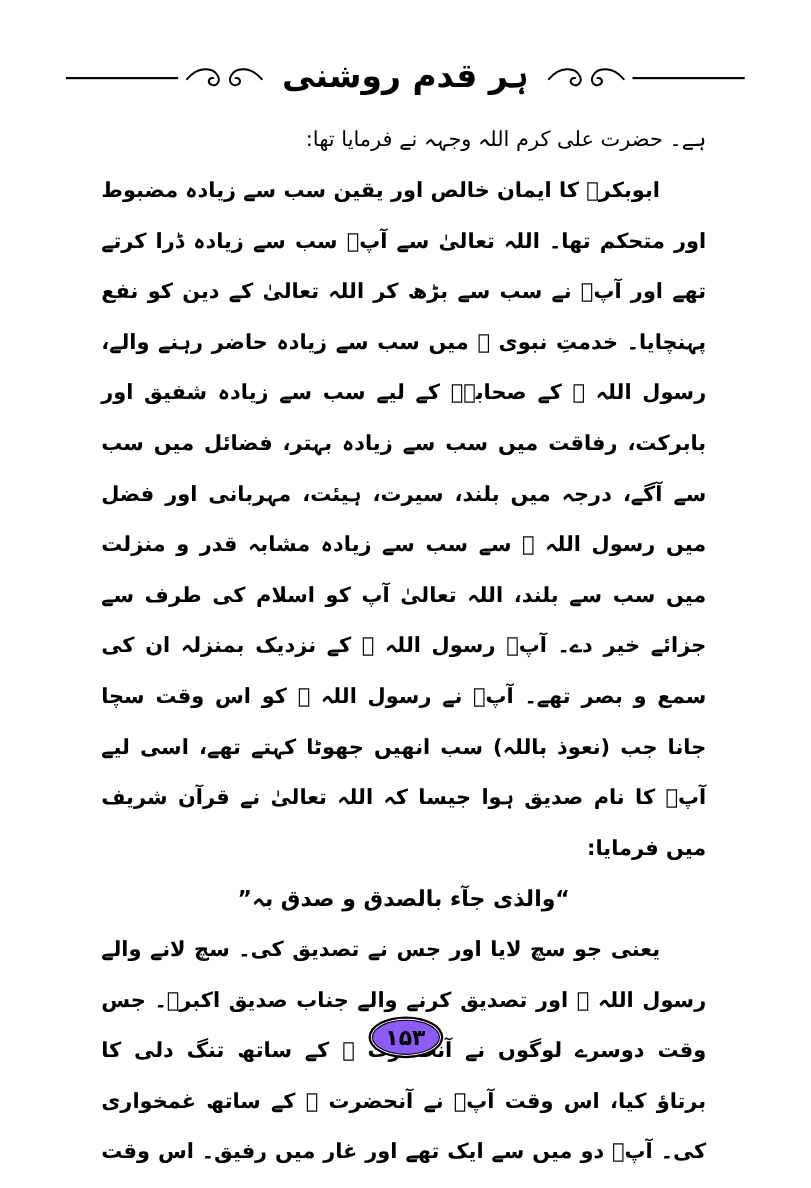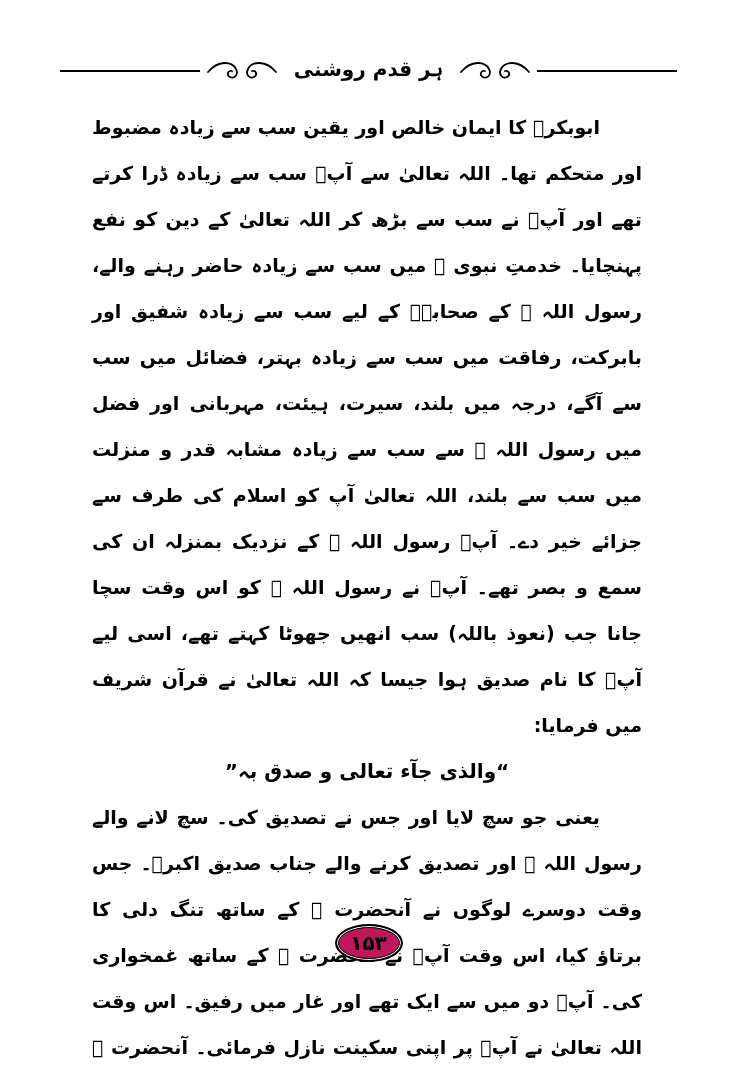--- a/index.html
+++ b/index.html
@@ -34,21 +34,21 @@
   }
   .header .ornament {
     flex: 0 0 auto;
     margin: 0 6px;
     display: flex;
     align-items: center;
   }
   .header .title {
     flex: 0 0 auto;
     margin: 0 10px;
-    font-size: 20px;
+    font-size: 30px;
     font-weight: bold;
     white-space: nowrap;
     padding-bottom: 4px;
   }
 
   
   .body-text {
     position: absolute;
     top: 104px;
     right: 95px;
@@ -88,21 +88,21 @@
     height: 38px;
     border: 2.5px solid #000;
     border-radius: 50%;
     box-shadow: 0 0 0 1px #fff inset, 0 0 0 2px #000 inset;
     display: flex;
     align-items: center;
     justify-content: center;
     font-size: 20px;
     font-weight: bold;
     padding: 0 12px;
-    background: #be185d;
+    background: #8b5cf6;
   }
 </style>
 </head>
 <body>
 
 <div class="page">
 
   <div class="header">
     <div class="rule"></div>
     <span class="ornament">
@@ -115,22 +115,23 @@
     <span class="ornament">
       <svg width="72" height="26" viewBox="0 0 72 26" aria-hidden="true">
         <path d="M2,14 C12,2 26,3 30,11 C33,17 28,21 24,19 C20,17 22,12 26,13" fill="none" stroke="#000" stroke-width="1.8" stroke-linecap="round"></path>
         <path d="M70,14 C60,2 46,3 42,11 C39,17 44,21 48,19 C52,17 50,12 46,13" fill="none" stroke="#000" stroke-width="1.8" stroke-linecap="round"></path>
       </svg>
     </span>
     <div class="rule"></div>
   </div>
 
   <div class="body-text">
+    <p>ہے۔ حضرت علی کرم اللہ وجہہ نے فرمایا تھا:</p>
     <p class="indent">ابوبکرؓ کا ایمان خالص اور یقین سب سے زیادہ مضبوط اور متحکم تھا۔ اللہ تعالیٰ سے آپؓ سب سے زیادہ ڈرا کرتے تھے اور آپؓ نے سب سے بڑھ کر اللہ تعالیٰ کے دین کو نفع پہنچایا۔ خدمتِ نبوی ﷺ میں سب سے زیادہ حاضر رہنے والے، رسول اللہ ﷺ کے صحابہؓ کے لیے سب سے زیادہ شفیق اور بابرکت، رفاقت میں سب سے زیادہ بہتر، فضائل میں سب سے آگے، درجہ میں بلند، سیرت، ہیئت، مہربانی اور فضل میں رسول اللہ ﷺ سے سب سے زیادہ مشابہ قدر و منزلت میں سب سے بلند، اللہ تعالیٰ آپ کو اسلام کی طرف سے جزائے خیر دے۔ آپؓ رسول اللہ ﷺ کے نزدیک بمنزلہ ان کی سمع و بصر تھے۔ آپؓ نے رسول اللہ ﷺ کو اس وقت سچا جانا جب (نعوذ باللہ) سب انھیں جھوٹا کہتے تھے، اسی لیے آپؓ کا نام صدیق ہوا جیسا کہ اللہ تعالیٰ نے قرآن شریف میں فرمایا:</p>
-    <p class="quote">“والذی جآء تعالی و صدق بہ”</p>
+    <p class="quote">“والذی جآء بالصدق و صدق بہ”</p>
     <p class="indent">یعنی جو سچ لایا اور جس نے تصدیق کی۔ سچ لانے والے رسول اللہ ﷺ اور تصدیق کرنے والے جناب صدیق اکبرؓ۔ جس وقت دوسرے لوگوں نے آنحضرت ﷺ کے ساتھ تنگ دلی کا برتاؤ کیا، اس وقت آپؓ نے آنحضرت ﷺ کے ساتھ غمخواری کی۔ آپؓ دو میں سے ایک تھے اور غار میں رفیق۔ اس وقت اللہ تعالیٰ نے آپؓ پر اپنی سکینت نازل فرمائی۔ آنحضرت ﷺ کی وفات کے بعد جب لوگ مرتد ہو گئے اور آپؓ کے ساتھی سستی کرنے لگے اور آپؓ کو کہنے لگے کہ</p>
   </div>
 
   <div class="page-number-wrap">
     <div class="page-number">۱۵۳</div>
   </div>
 
 </div>
 
 </body></html>

